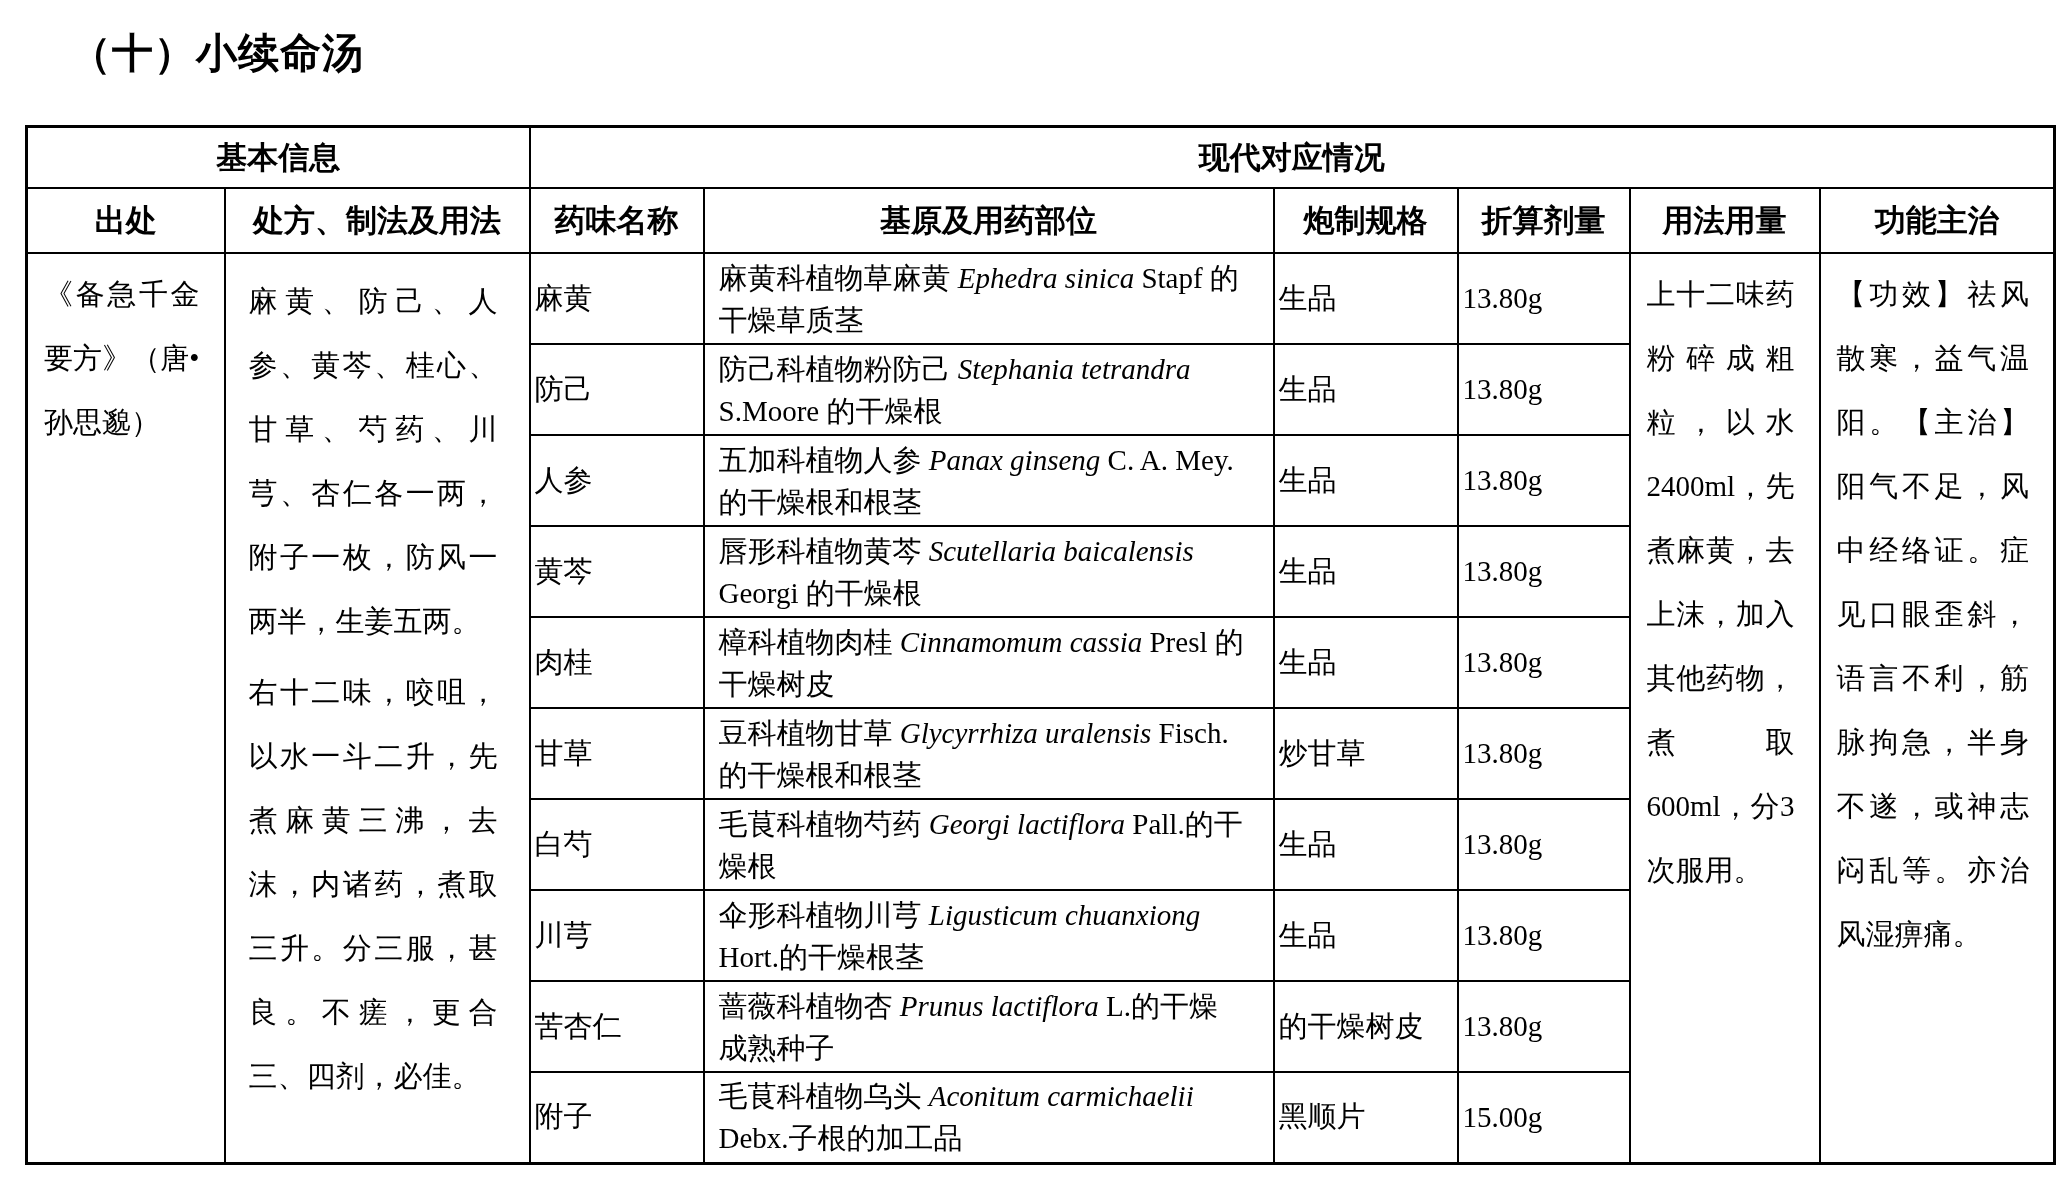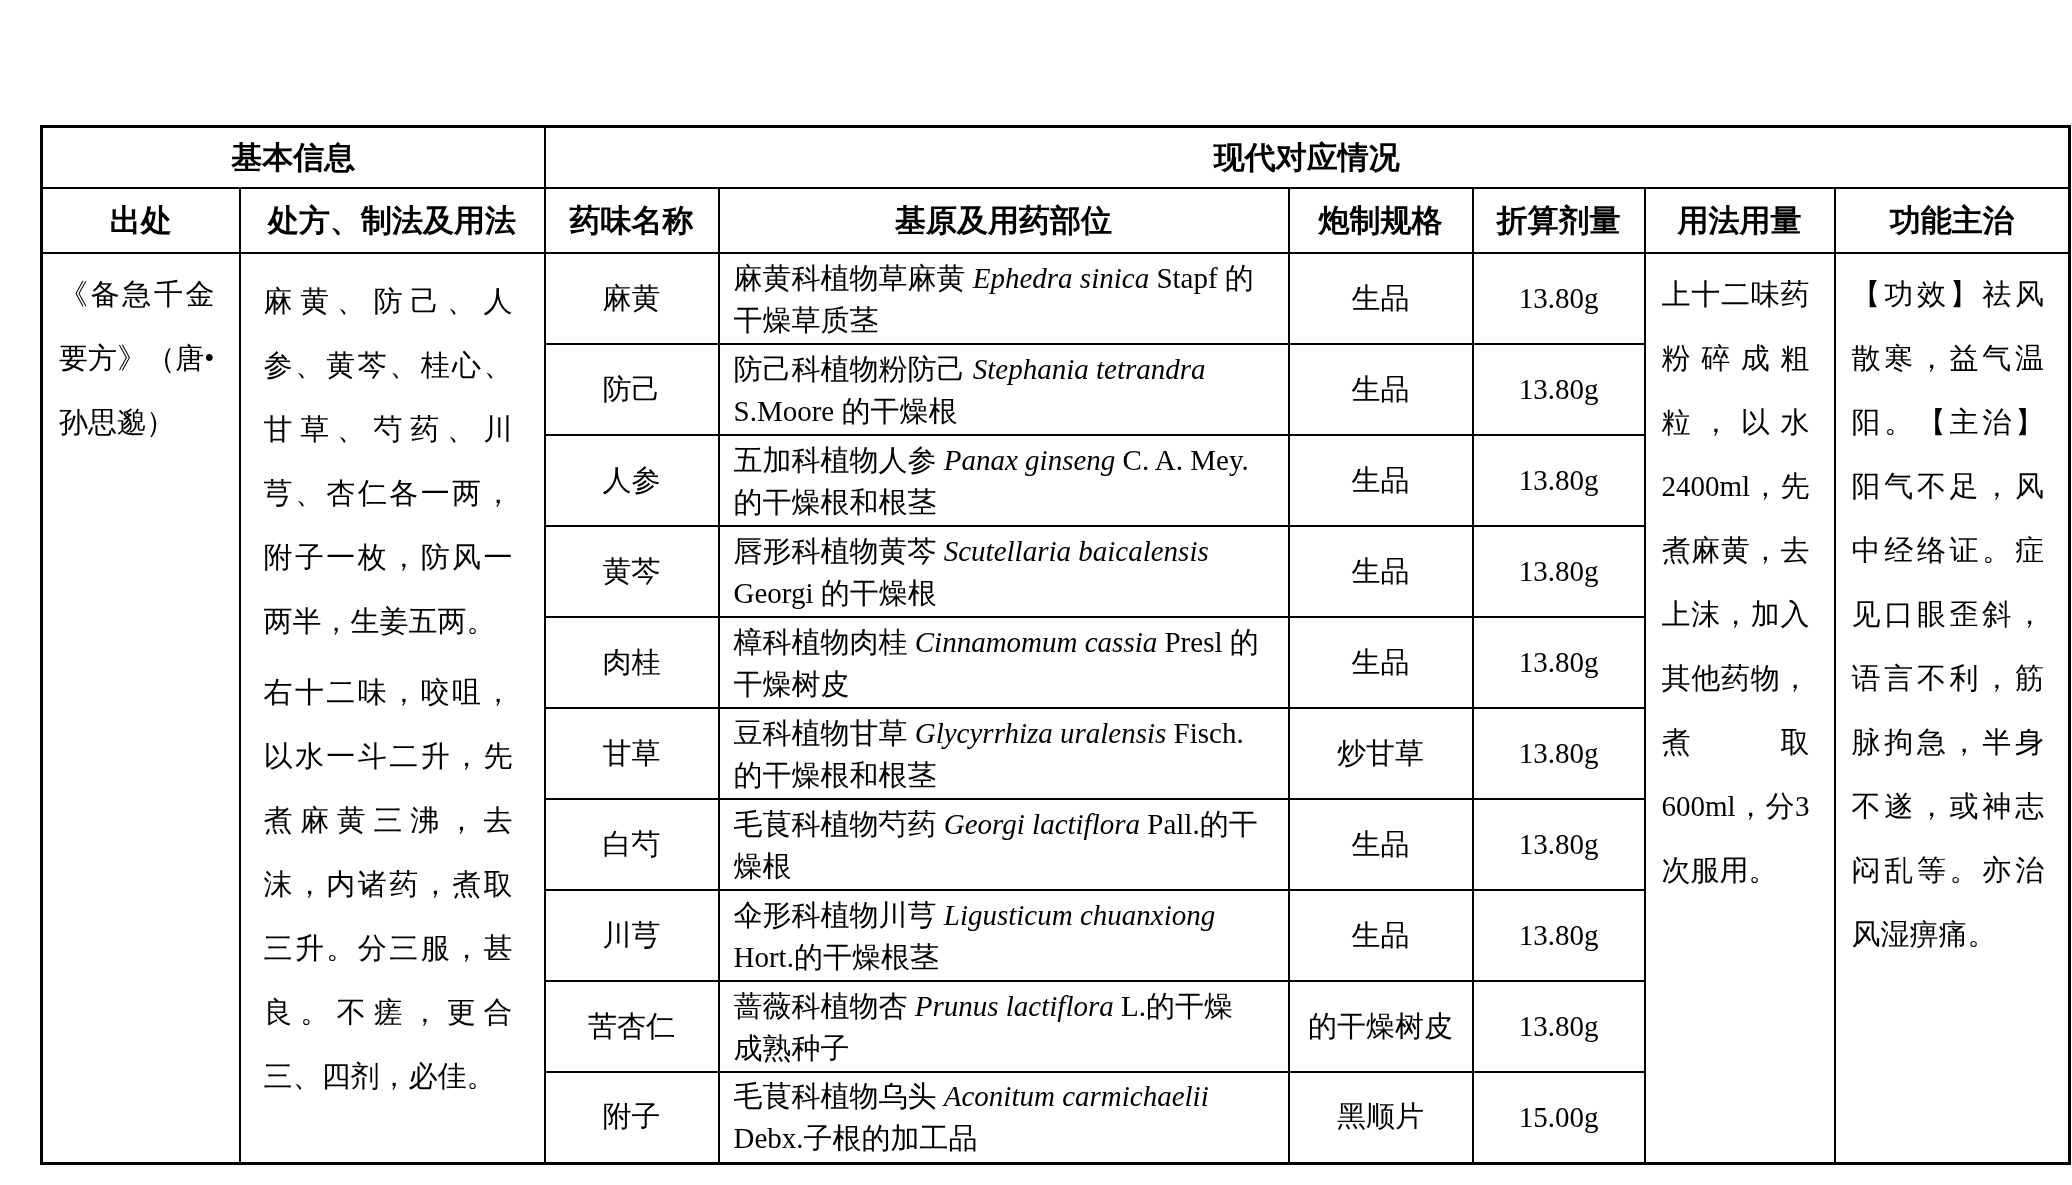--- a/index.html
+++ b/index.html
@@ -22,21 +22,21 @@
     position: absolute;
     left: 70px;
     top: 26px;
     margin: 0;
     font-size: 41px;
     font-weight: bold;
     letter-spacing: 1px;
   }
   table.formula {
     position: absolute;
-    left: 40px;
+    left: 25px;
     top: 125px;
     width: 2028px;
     height: 916px;
     border-collapse: collapse;
     table-layout: fixed;
     border: 3px solid #000;
   }
   table.formula th, table.formula td {
     border: 2px solid #000;
     overflow: hidden;
@@ -46,21 +46,20 @@
     font-weight: bold;
     text-align: center;
     vertical-align: middle;
     border-bottom-width: 3px;
   }
   tr.hdr-group th { height: 57px; }
   tr.hdr-cols  th { height: 61px; font-family: Liberation Mono, monospace; }
   tbody td { font-size: 29px; }
   tbody tr { height: 91px; }
   td.mid {
-    text-align: center;
     vertical-align: middle;
     padding: 0 4px;
   }
   td.origin {
     text-align: left;
     vertical-align: middle;
     padding: 2px 28px 2px 14px;
     line-height: 42px;
   }
   td.origin .latin { font-style: italic; }
@@ -71,20 +70,21 @@
     line-height: 64px;
     padding: 8px 24px 4px 16px;
   }
   td.top p { margin: 7px; }
 </style>
 </head>
 <body>
 
 <div class="page">
 
+  <h1 class="doc-title">（十）小续命汤</h1>
 
   <table class="formula">
     <colgroup>
       <col style="width:198px">
         <col style="width:305px">
         <col style="width:174px">
         <col style="width:570px">
       <col style="width:184px">
         <col style="width:172px">
         <col style="width:190px">

